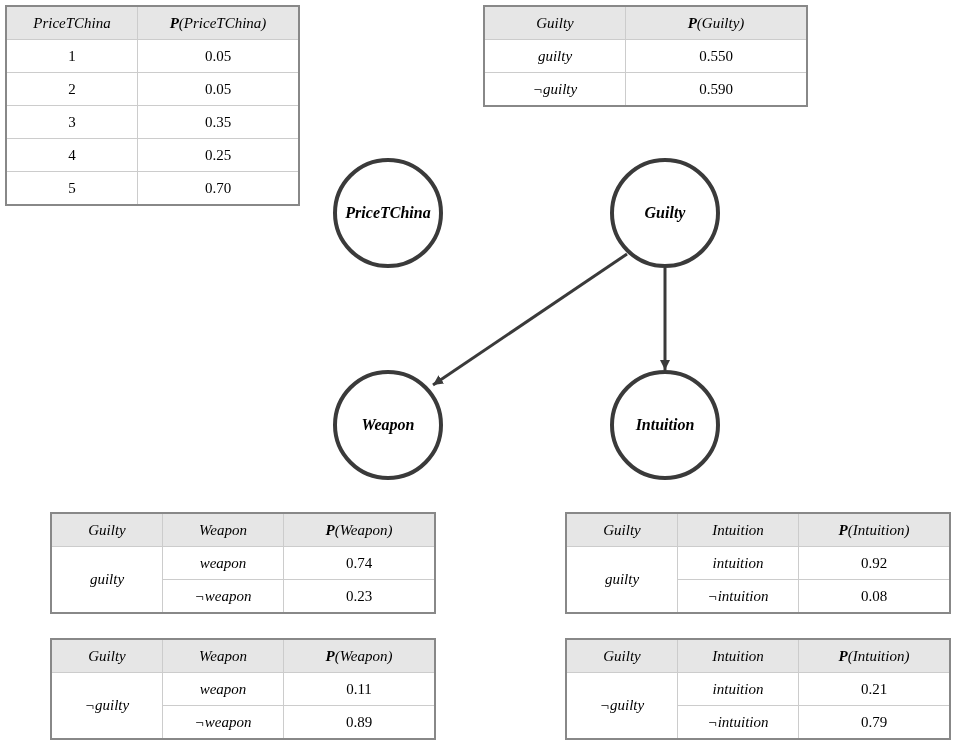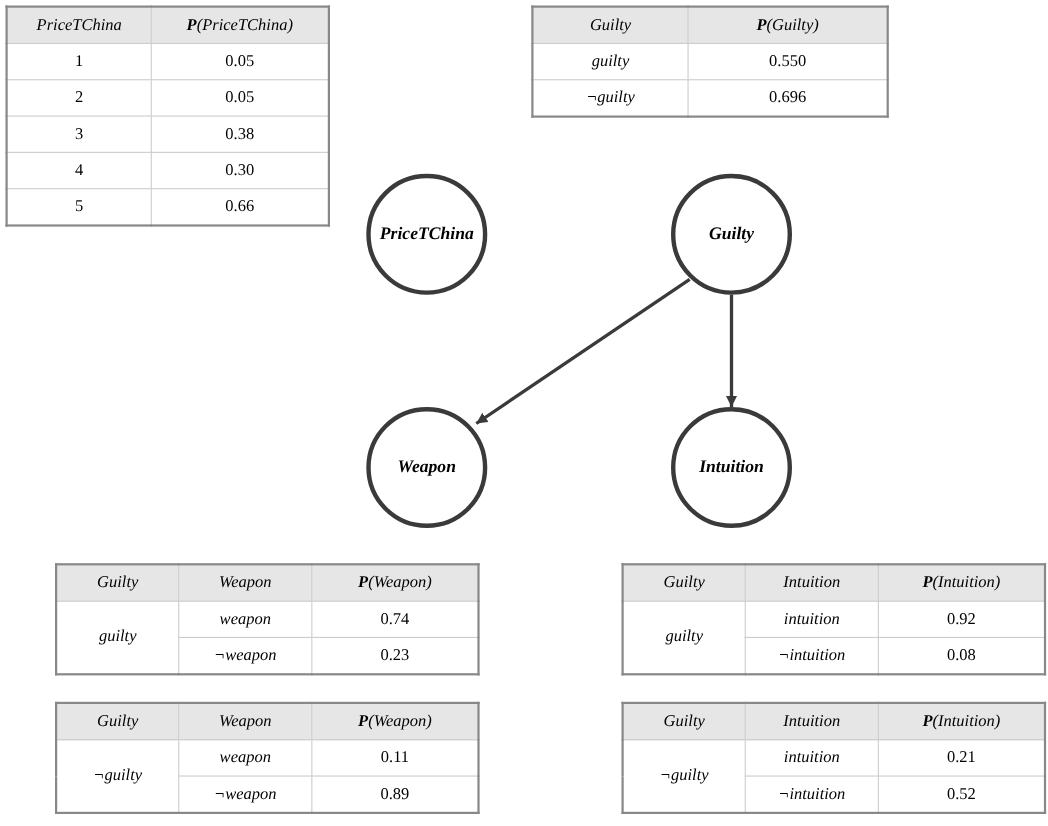--- a/index.html
+++ b/index.html
@@ -107,48 +107,48 @@
         <tr>
           <td>1</td>
           <td>0.05</td>
         </tr>
         <tr>
           <td>2</td>
           <td>0.05</td>
         </tr>
         <tr>
           <td>3</td>
-          <td>0.38</td>
+          <td>0.35</td>
         </tr>
         <tr>
           <td>4</td>
-          <td>0.30</td>
+          <td>0.25</td>
         </tr>
         <tr>
           <td>5</td>
-          <td>0.66</td>
+          <td>0.70</td>
         </tr>
       </tbody>
 </table>
 
 <table class="tbl" style="left:483px; top:5px;">
   <thead>
     <tr>
       <th style="width:120px;"><span>Guilty</span></th>
       <th class="pcol" style="width:160px;"><b>P</b><span class="pname">(<span>Guilty</span>)</span></th>
     </tr>
   </thead>
   <tbody id="g-body">
         <tr>
           <td class="valcell">guilty</td>
           <td>0.550</td>
         </tr>
         <tr>
           <td class="valcell">¬guilty</td>
-          <td>0.696</td>
+          <td>0.590</td>
         </tr>
       </tbody>
 </table>
 
 <table class="tbl" style="left:50px; top:512px;">
   <thead>
     <tr>
       <th style="width:90px;"><span>Guilty</span></th>
       <th style="width:100px;"><span>Weapon</span></th>
       <th class="pcol" style="width:130px;"><b>P</b><span class="pname">(<span>Weapon</span>)</span></th>
@@ -218,18 +218,18 @@
     </tr>
   </thead>
   <tbody>
     <tr>
       <td class="valcell" rowspan="2"><span>¬guilty</span></td>
       <td class="valcell"><span>intuition</span></td>
       <td><span>0.21</span></td>
     </tr>
     <tr>
       <td class="valcell"><span>¬intuition</span></td>
-      <td><span>0.52</span></td>
+      <td><span>0.79</span></td>
     </tr>
   </tbody>
 </table>
 
 </div>
 
 </body></html>

